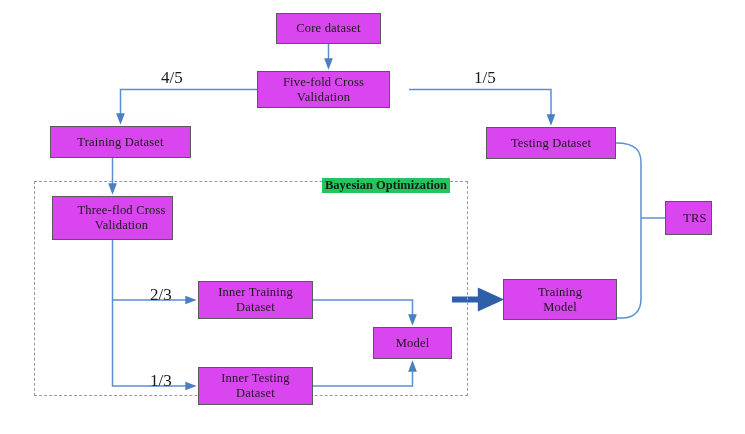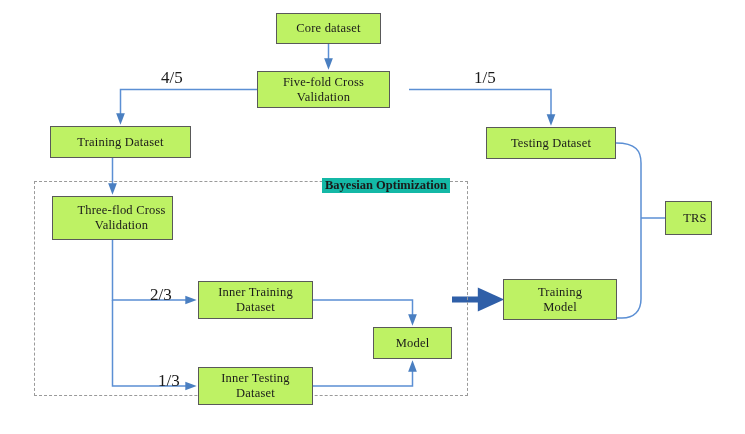--- a/index.html
+++ b/index.html
@@ -22,21 +22,21 @@
     left: 0;
     top: 0;
     width: 745px;
     height: 434px;
     pointer-events: none;
   }
   .node {
     position: absolute;
     box-sizing: border-box;
     border: 1.6px solid #595959;
-    background: #bef264;
+    background: #d946ef;
     color: #1a1a1a;
     display: flex;
     align-items: center;
     justify-content: center;
     text-align: center;
     line-height: 1.18;
     font-size: 12.5px;
     letter-spacing: 0.2px;
     z-index: 3;
   }
@@ -54,21 +54,21 @@
     border: 1.3px dashed #9a9a9a;
     background: transparent;
     z-index: 1;
   }
   .group-title {
     position: absolute;
     font-size: 12.5px;
     font-weight: bold;
     color: #1a1a1a;
     z-index: 4;
-    background: #14b8a6;
+    background: #22c55e;
     padding: 0 3px;
     white-space: nowrap;
   }
 </style>
 </head>
 <body style="background: rgb(255, 255, 255);">
 
 <div id="canvas">
 
   <svg id="wires" viewBox="0 0 745 434">
@@ -158,15 +158,15 @@
     </div>
   </div>
 
   <div class="node" style="left: 665px; top: 201px; width: 47px; height: 34px; padding-left: 13px;">
     <span>TRS</span>
   </div>
 
   <div class="edge-label" style="left: 161px; top: 68px;">4/5</div>
   <div class="edge-label" style="left: 474px; top: 68px;">1/5</div>
   <div class="edge-label" style="left: 150px; top: 285px;">2/3</div>
-  <div class="edge-label" style="left: 158px; top: 371px; font-family: Liberation Serif, serif;">1/3</div>
+  <div class="edge-label" style="left: 150px; top: 371px; font-family: Liberation Serif, serif;">1/3</div>
 
 </div>
 
 </body></html>

